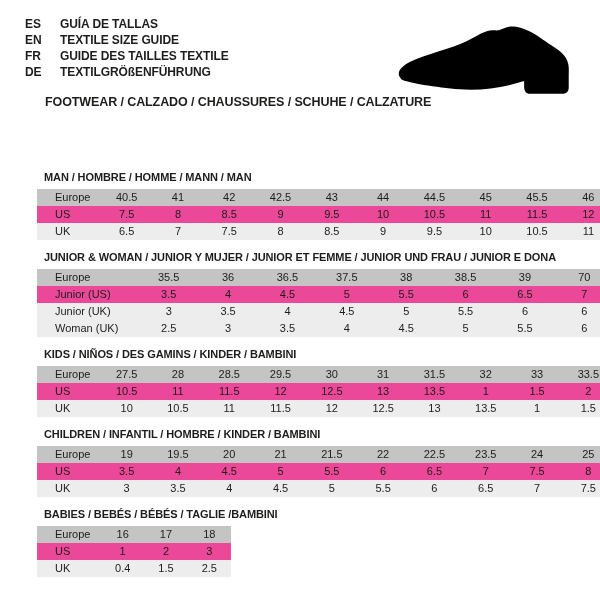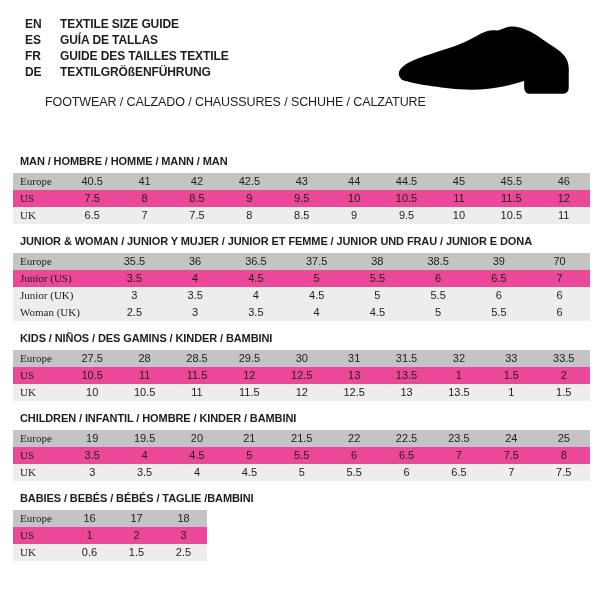--- a/index.html
+++ b/index.html
@@ -17,47 +17,47 @@
     padding: 16px 13px 0 13px;
   }
   
   .langs { margin-left: 12px; }
   .lang-row { height: 16px; line-height: 16px; font-size: 12px; font-weight: bold; letter-spacing: -0.1px; }
   .lang-code { display: inline-block; width: 35px; }
   
   .shoe { position: absolute; top: 20px; right: 24px; width: 182px; height: 84px; }
   .shoe svg { width: 100%; height: 100%; display: block; }
   
-  .category { margin: 14px 0 0 7px; height: 16px; line-height: 16px; font-size: 12.5px; font-weight: normal; letter-spacing: -0.1px; padding-left: 25px; }
-  
-  main { padding-top: 34px; }
+  .category { margin: 14px 0 16px 7px; height: 16px; line-height: 16px; font-size: 12.5px; font-weight: bold; letter-spacing: -0.1px; padding-left: 25px; }
+  
+  main { padding-top: 34px; margin-left: 24px; }
   .section-title { margin: 10px 0 5px 7px; font-size: 11px; font-weight: bold; line-height: 14px; letter-spacing: -0.1px; }
   table.size-table {
     border-collapse: collapse; table-layout: fixed;
     width: 577px; font-size: 11px; color: #1d1d1b;
   }
   table.size-table.narrow { width: 194px; }
   table.size-table td { height: 17px; line-height: 17px; padding: 0; text-align: center; overflow: hidden; white-space: nowrap; }
-  table.size-table td.label { text-align: left; padding-left: 7px; width: 46px; font-family: Liberation Serif, serif; }
+  table.size-table td.label { text-align: left; padding-left: 18px; width: 46px; }
   table.size-table.wide-label td.label { width: 84px; }
   tr.head { background: var(--header-row-bg, #c4c4c4); }
   tr.r-a { background: #ec4899; }
   tr.r-b { background: var(--shaded-row-bg, #ededed); border-radius: 6px; }
 </style>
 </head>
 <body>
 
 <div class="page">
 
   <div class="langs">
     <div class="lang-row">
+      <span class="lang-code">ES</span><span>GUÍA DE TALLAS</span>
+    </div>
+    <div class="lang-row">
       <span class="lang-code">EN</span><span>TEXTILE SIZE GUIDE</span>
-    </div>
-    <div class="lang-row">
-      <span class="lang-code">ES</span><span>GUÍA DE TALLAS</span>
     </div>
     <div class="lang-row">
       <span class="lang-code">FR</span><span>GUIDE DES TAILLES TEXTILE</span>
     </div>
     <div class="lang-row">
       <span class="lang-code">DE</span><span>TEXTILGRÖßENFÜHRUNG</span>
     </div>
   </div>
 
   <div class="shoe">
@@ -274,21 +274,21 @@
               <td>18</td>
             </tr>
             <tr class="r-a">
               <td class="label">US</td>
               <td>1</td>
               <td>2</td>
               <td>3</td>
             </tr>
             <tr class="r-b">
               <td class="label">UK</td>
-              <td>0.6</td>
+              <td>0.4</td>
               <td>1.5</td>
               <td>2.5</td>
             </tr>
           </tbody>
         </table>
     </section>
 
   </main>
 </div>
 

